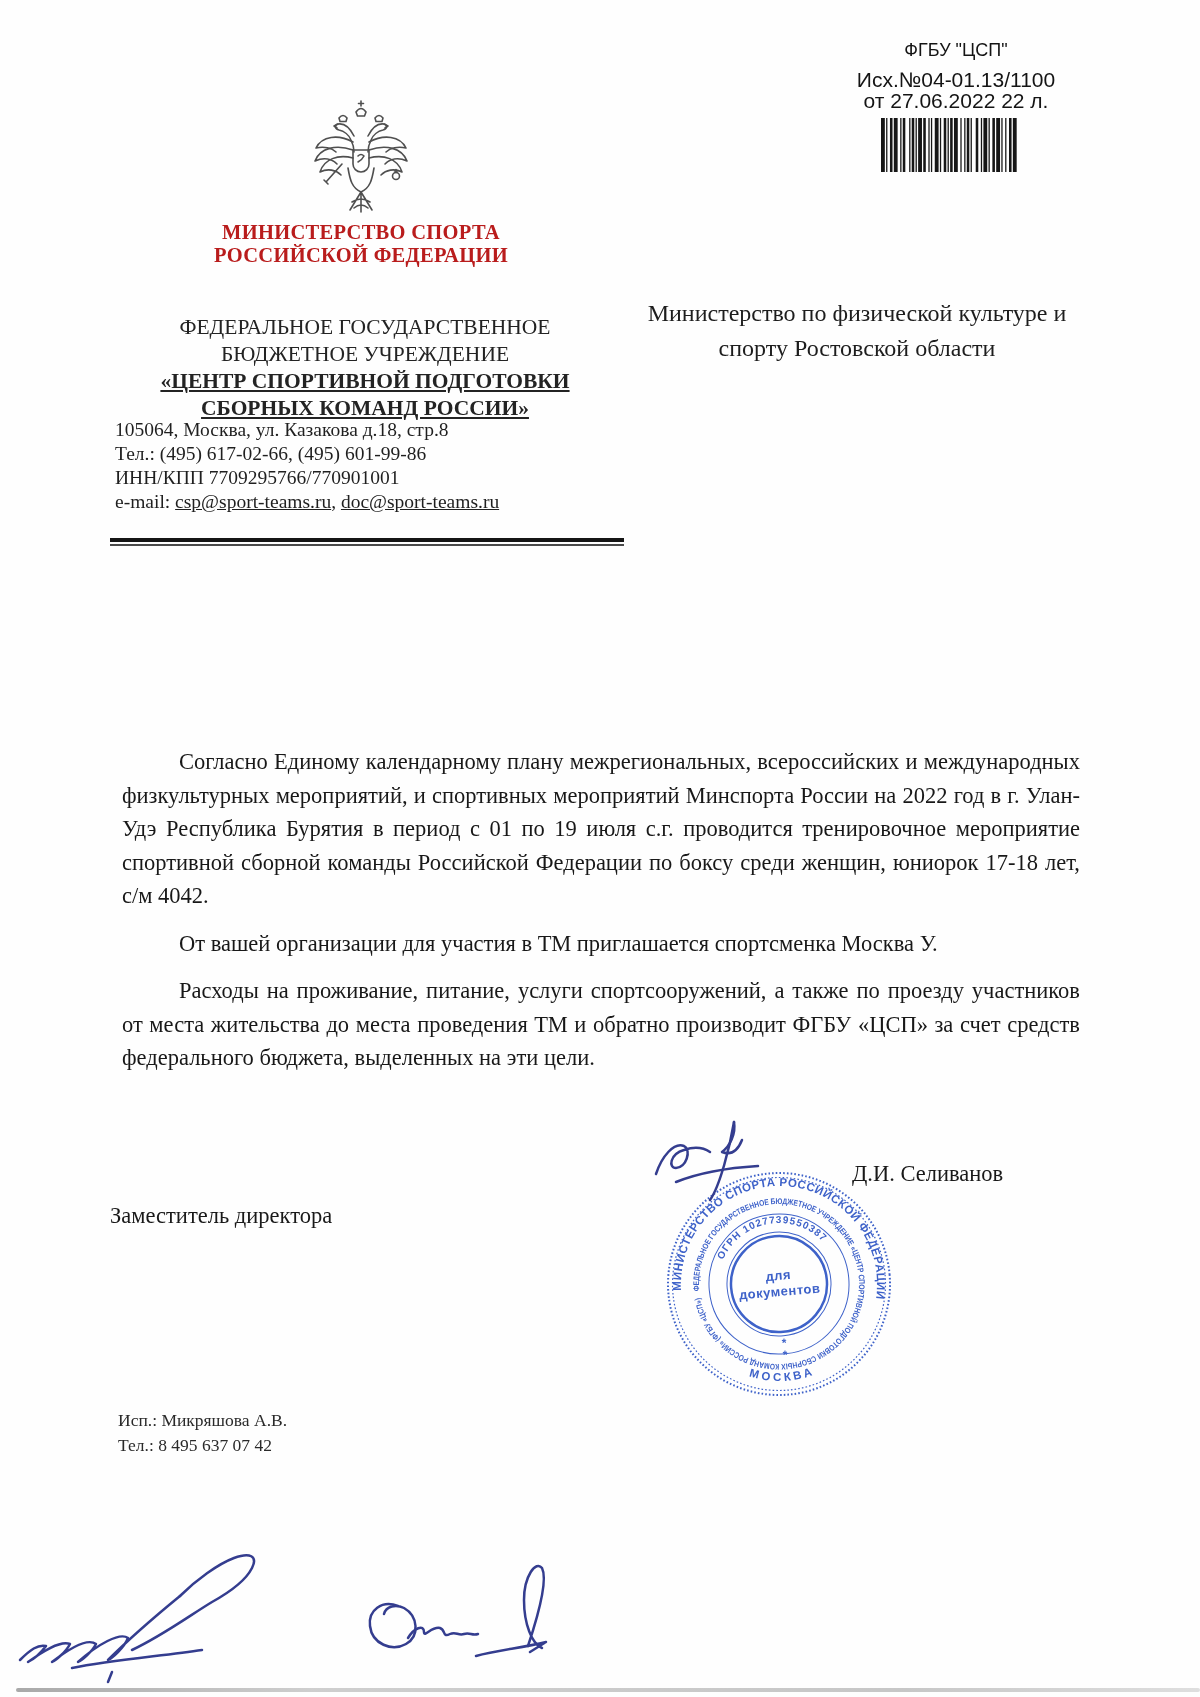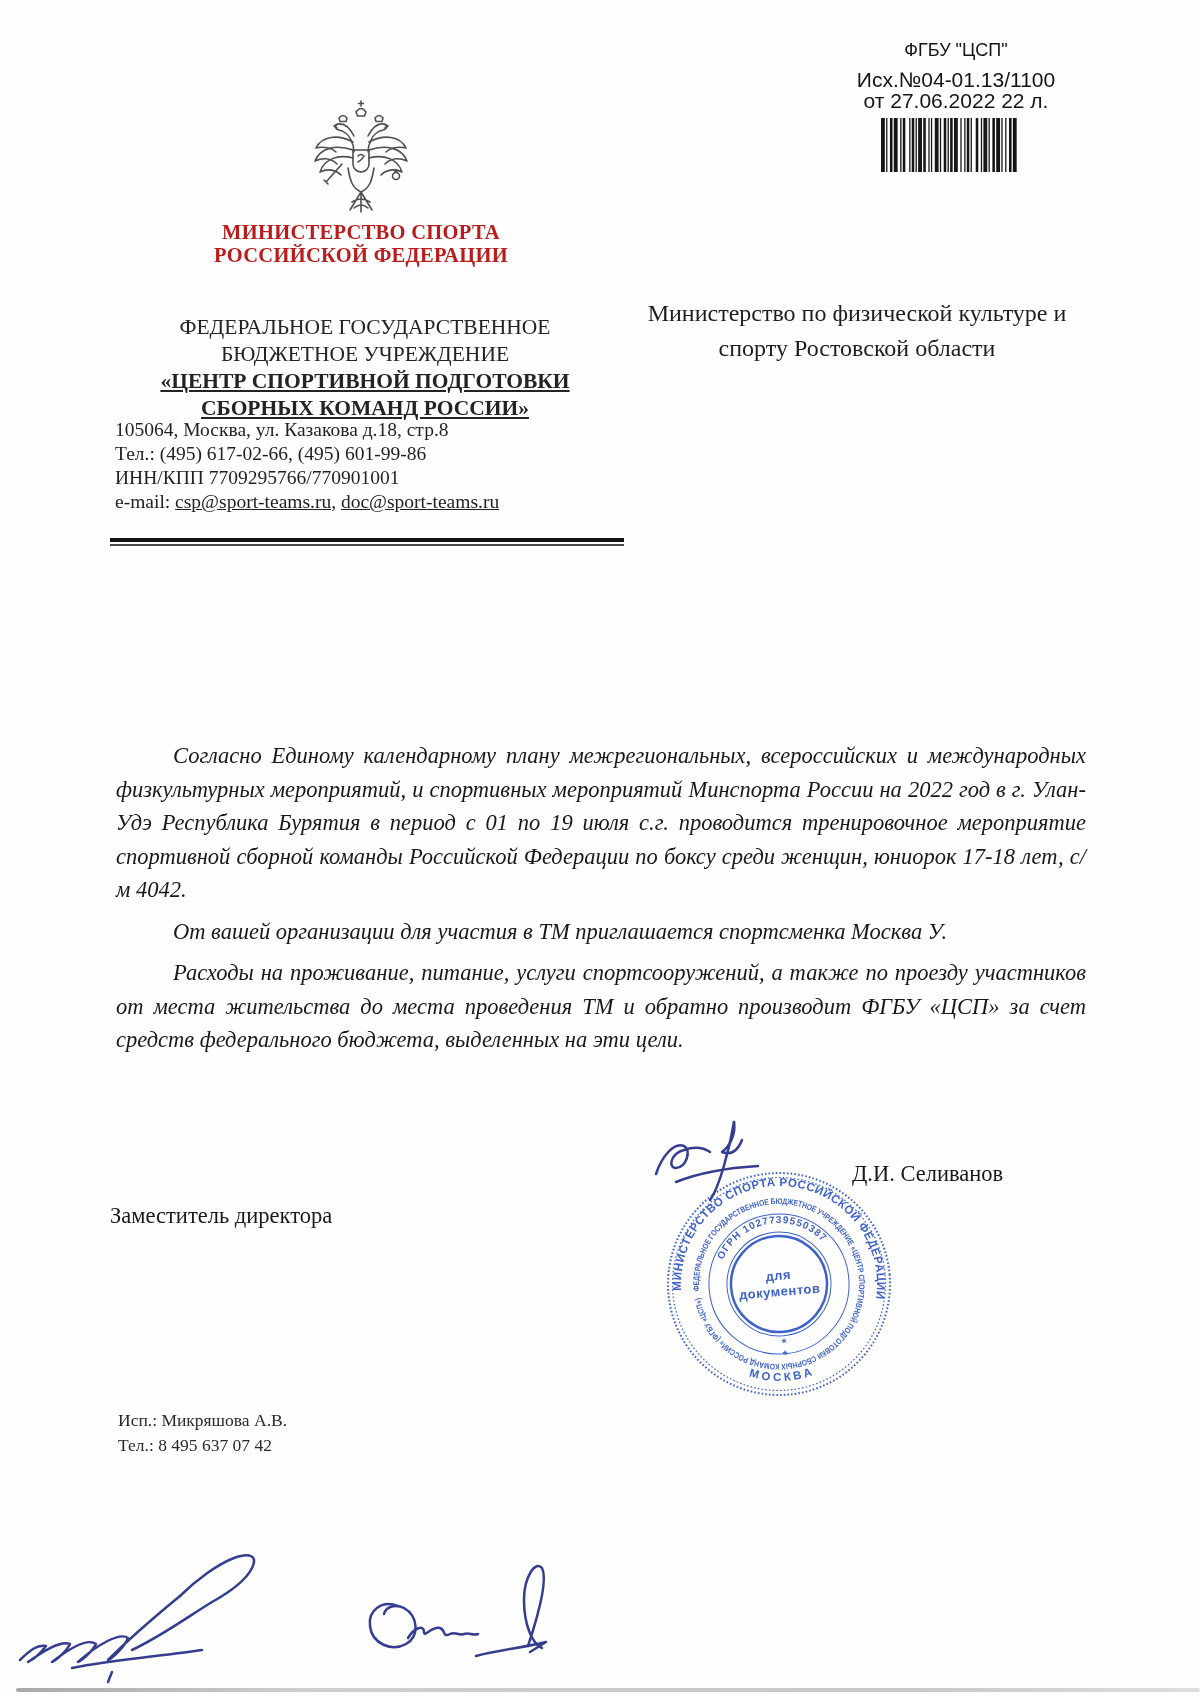--- a/index.html
+++ b/index.html
@@ -25,21 +25,21 @@
     font-size:19.5px;line-height:24px;color:#1f1f1f;}
   .email{text-decoration:underline;}
   .rule{position:absolute;left:110px;top:538px;width:514px;height:2px;
     border-top:4px solid #151515;border-bottom:2px solid #4a4a4a;}
   
   .recipient{position:absolute;left:618px;top:296px;width:478px;text-align:center;
     font-size:24px;line-height:35px;color:#1d1d1d;}
   
   .body-text{position:absolute;left:108px;top:731px;width:986px;
     font-size:22.5px;line-height:33.5px;text-align:justify;color:#181818;}
-  .body-text p{margin:8px;text-indent:57px;font-style:italic;}
+  .body-text p{margin:14px;text-indent:57px;}
   
   .sig-position{position:absolute;left:110px;top:1203px;font-size:22.5px;color:#191919;}
   .sig-name{position:absolute;left:852px;top:1161px;font-size:22.5px;color:#191919;}
   .sig1{position:absolute;left:646px;top:1112px;}
   .stamp{position:absolute;left:664px;top:1169px;transform:rotate(-5deg);opacity:.92;}
   .stamp text{font-family:"Liberation Sans","DejaVu Sans",sans-serif;font-weight:bold;}
   
   .executor{position:absolute;left:118px;top:1408px;font-size:17.5px;line-height:25px;color:#2a2a2a;}
   
   .sig2{position:absolute;left:12px;top:1544px;}

